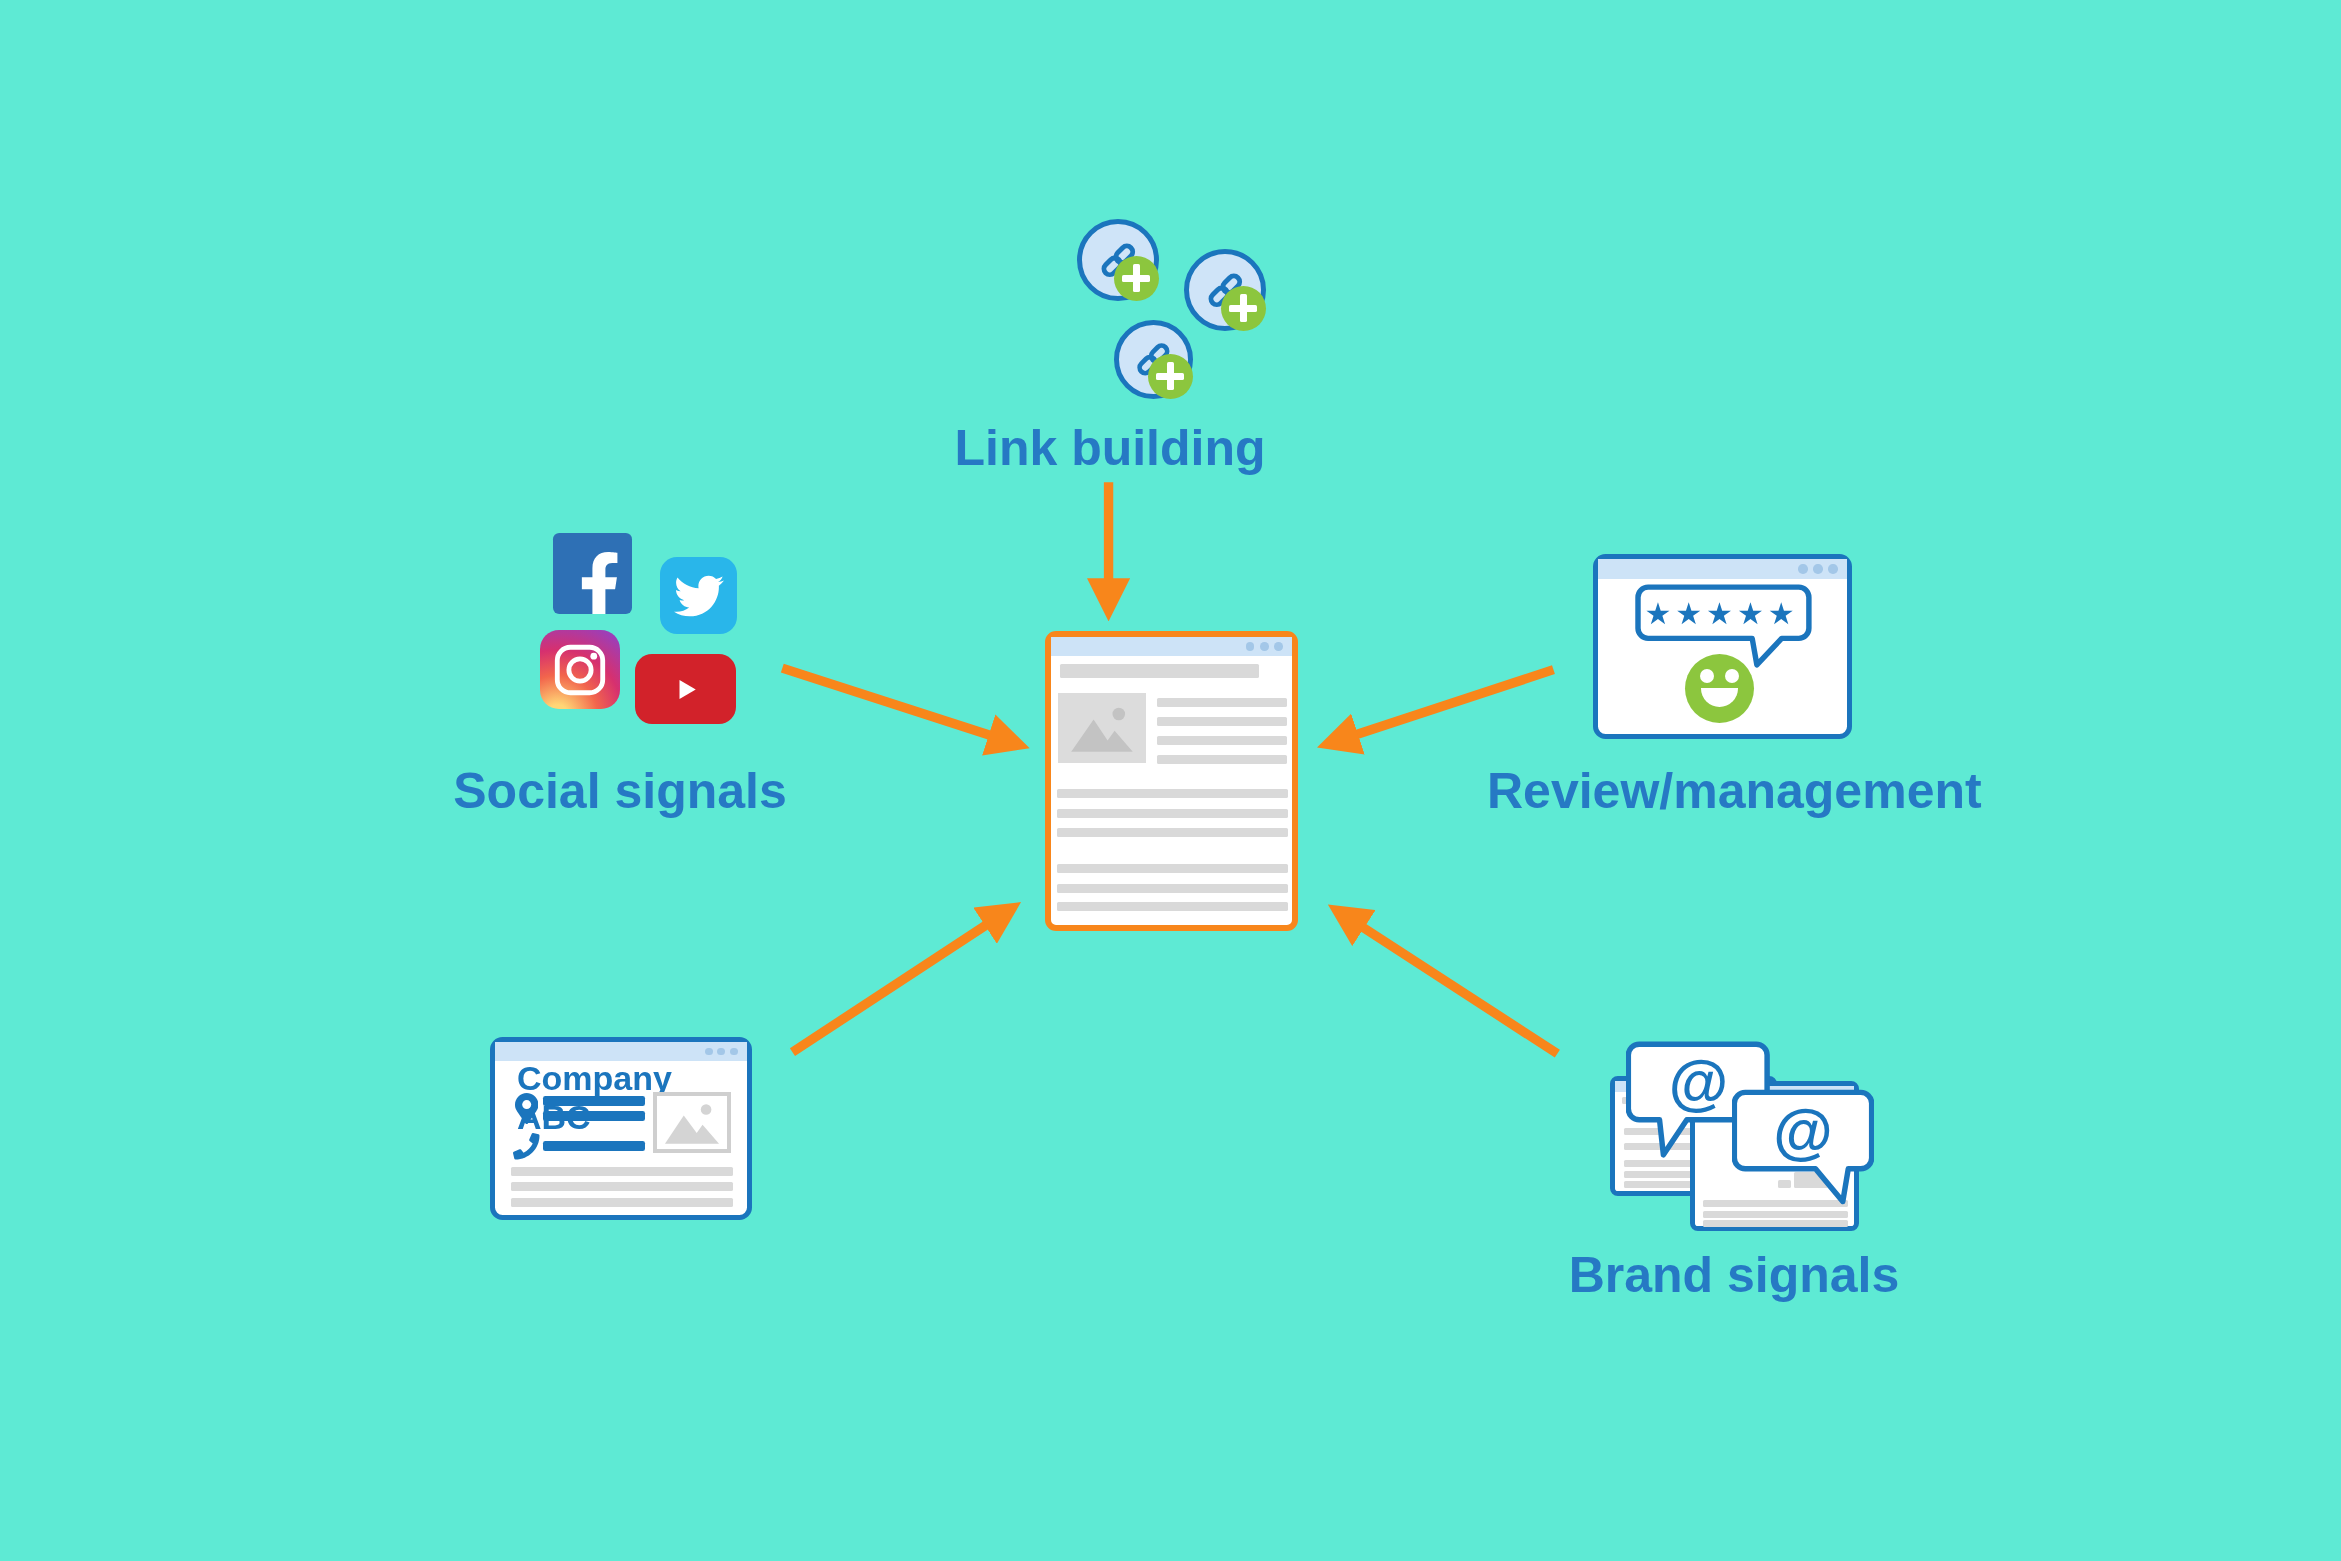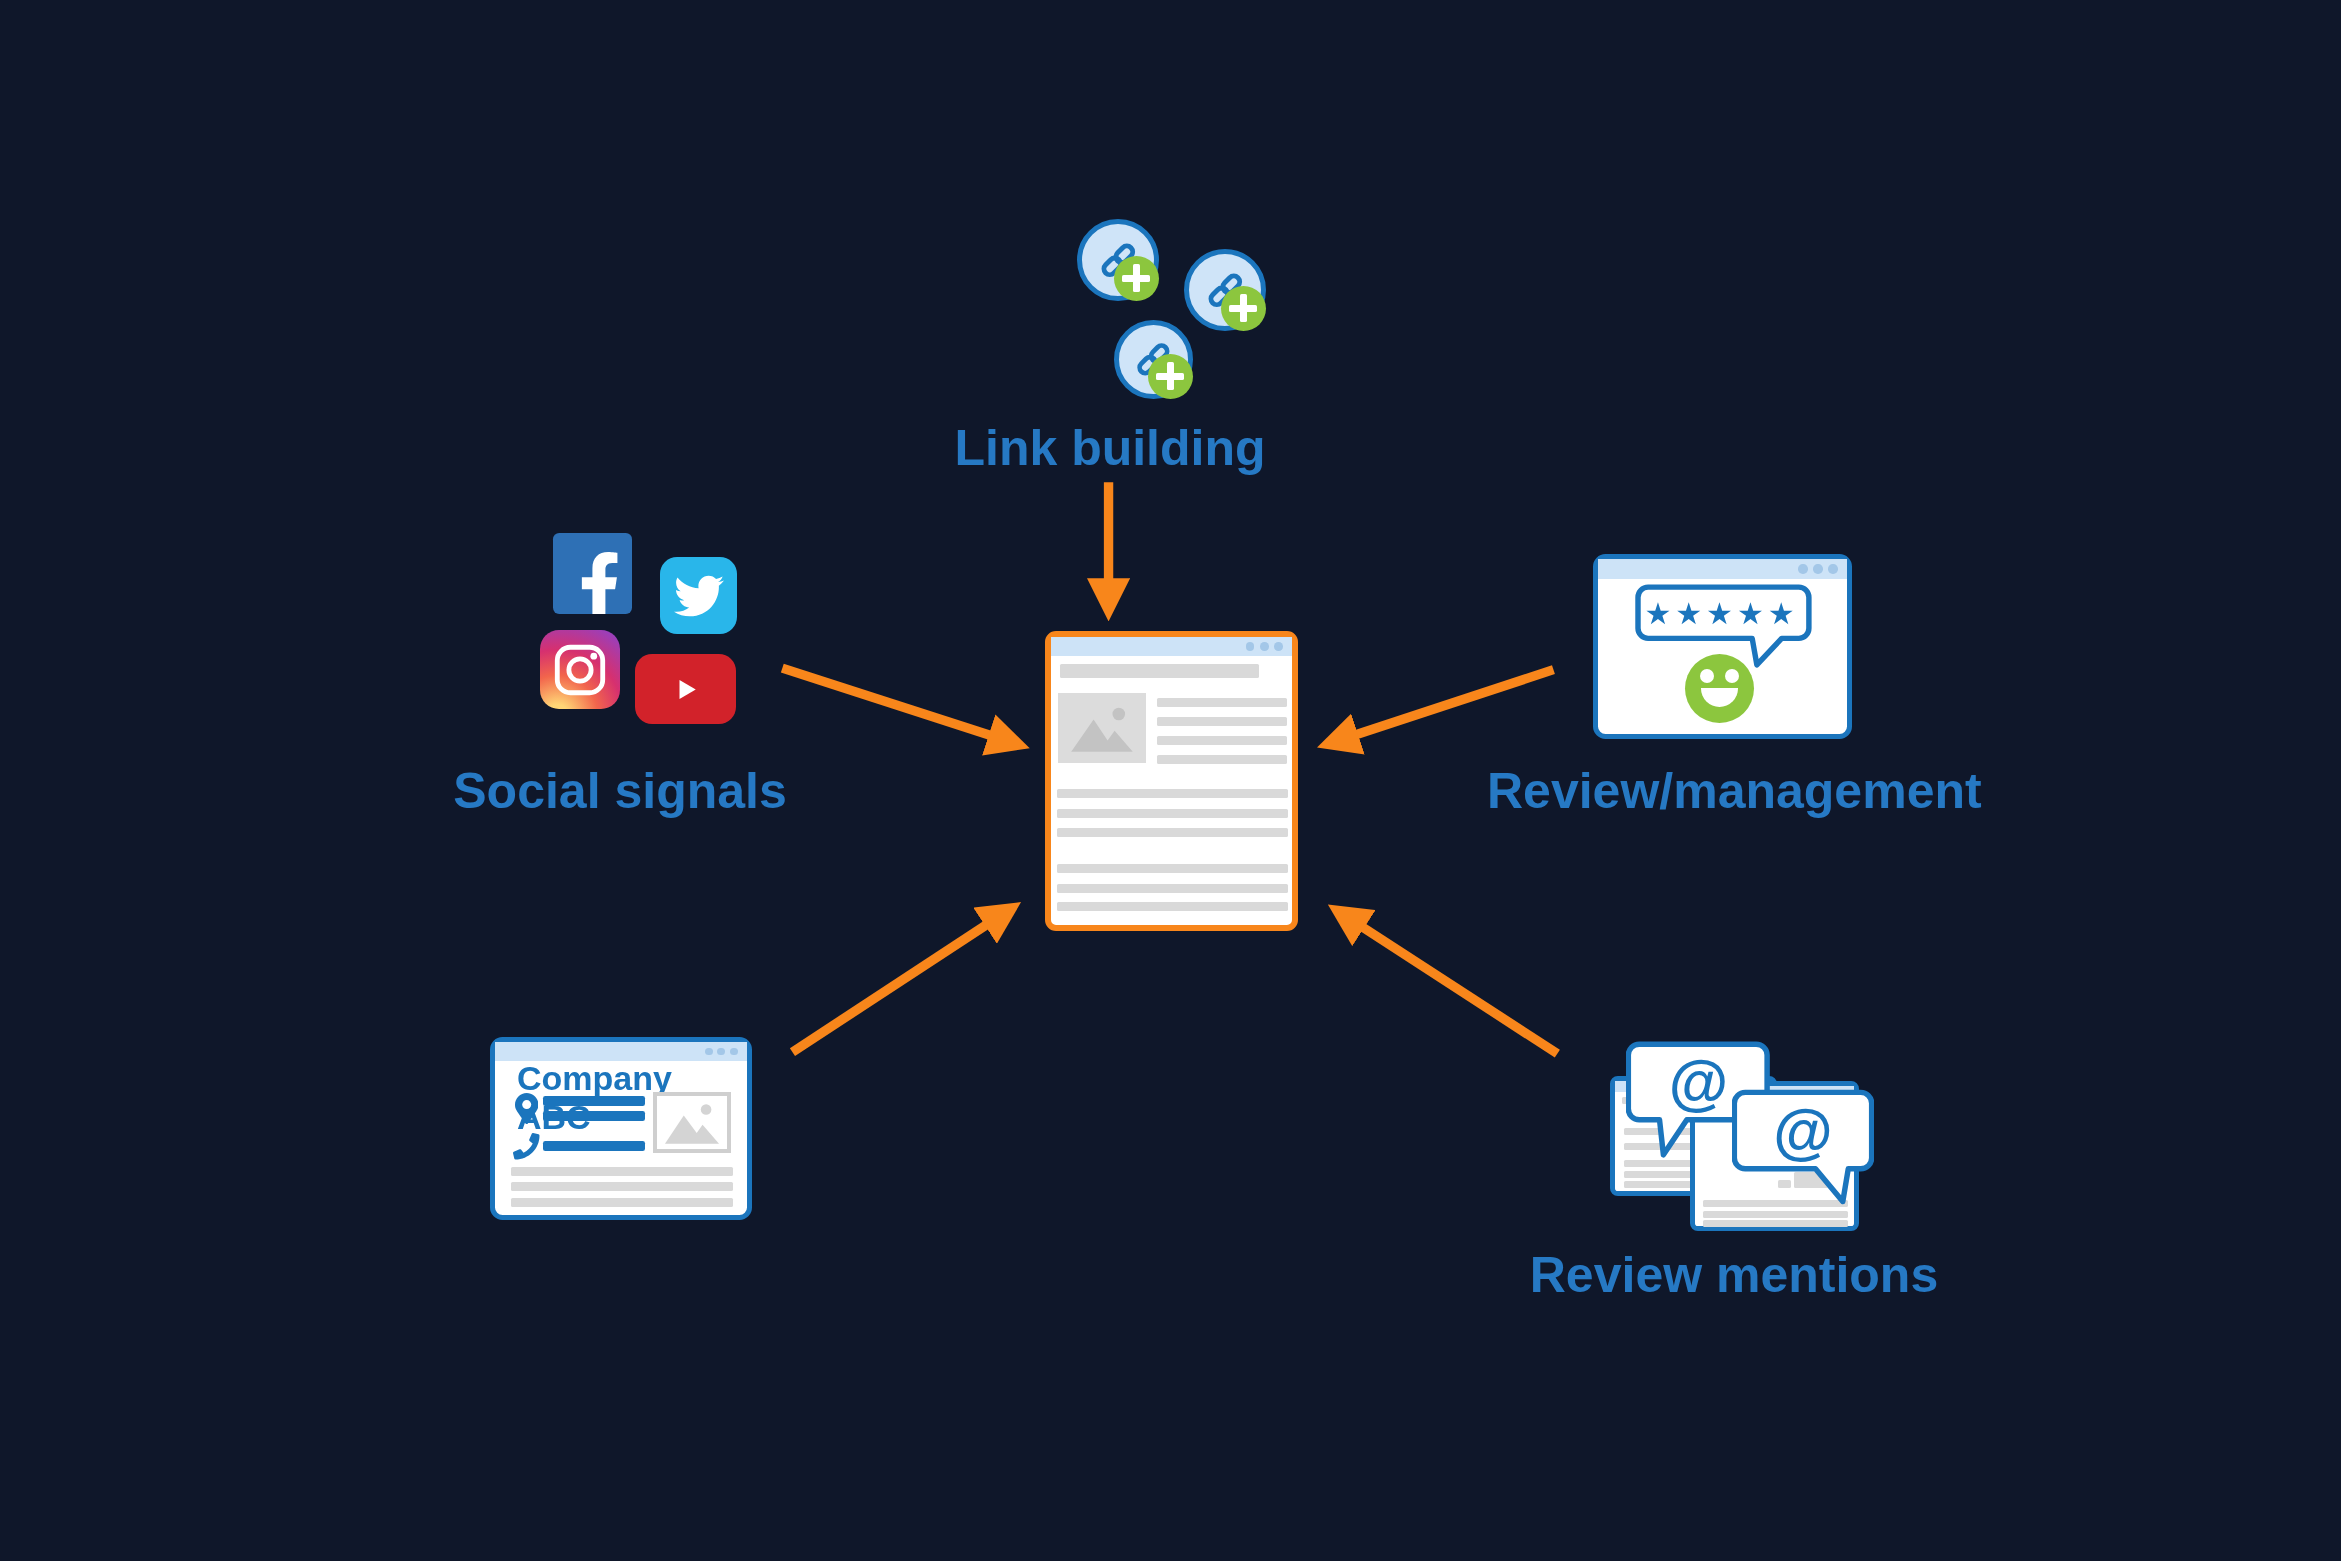--- a/index.html
+++ b/index.html
@@ -1,16 +1,16 @@
 <!DOCTYPE html>
 <html style="font-size:12.5px"><head>
 <meta charset="utf-8">
 <style>
   html,body{margin:0;padding:0;background:#d8e9f7;}
-  .canvas{position:relative;width:2342px;height:1561px;background:#0f172a;overflow:hidden;
+  .canvas{position:relative;width:2342px;height:1561px;background:#5eead4;overflow:hidden;
           font-family:"Liberation Sans",sans-serif;}
   .abs{position:absolute;}
   .label{position:absolute;color:#2679c4;font-weight:700;font-size:50px;line-height:52px;
          text-align:center;width:468px;}
   
   .window{position:absolute;background:#fff;border:5.5px solid #1b75bd;border-radius:12.5px;}
   .titlebar{position:absolute;left:0;top:0;right:0;background:#cde3f7;
             display:flex;justify-content:flex-end;align-items:center;gap:5.5px;}
   .dot{border-radius:50%;background:#a3c7e8;flex:0 0 auto;}
   .gline{position:absolute;background:#d9d9d9;border-radius:1.6px;}
@@ -218,16 +218,16 @@
     <div class="gline" style="left:7.8px;top:134px;width:145px;height:7px;"></div>
   </div>
   <svg class="bubble" style="left:1626px;top:1041px;" width="145" height="117" viewBox="0 0 186 150">
     <path d="M17,4 H167 A14,14 0 0 1 181,18 V87 A14,14 0 0 1 167,101 H78 L48,146 L43,101 H17 A14,14 0 0 1 3,87 V18 A14,14 0 0 1 17,4 Z" fill="#fff" stroke="#1b75bd" stroke-width="7" stroke-linejoin="round"></path>
   </svg>
   <div class="at" style="left:1626px;top:1044px;width:145px;height:75px;">@</div>
   <svg class="bubble" style="left:1732px;top:1089px;" width="142" height="116" viewBox="0 0 182 148">
     <path d="M17,4 H165 A14,14 0 0 1 179,18 V88 A14,14 0 0 1 165,102 H149 L142,144 L107,102 H17 A14,14 0 0 1 3,88 V18 A14,14 0 0 1 17,4 Z" fill="#fff" stroke="#1b75bd" stroke-width="7" stroke-linejoin="round"></path>
   </svg>
   <div class="at" style="left:1732px;top:1093px;width:142px;height:76px;">@</div>
-  <div class="label" style="left:1500px;top:1249px;">Review mentions</div>
+  <div class="label" style="left:1500px;top:1249px;">Brand signals</div>
 
 </div>
 
 
 </body></html>

